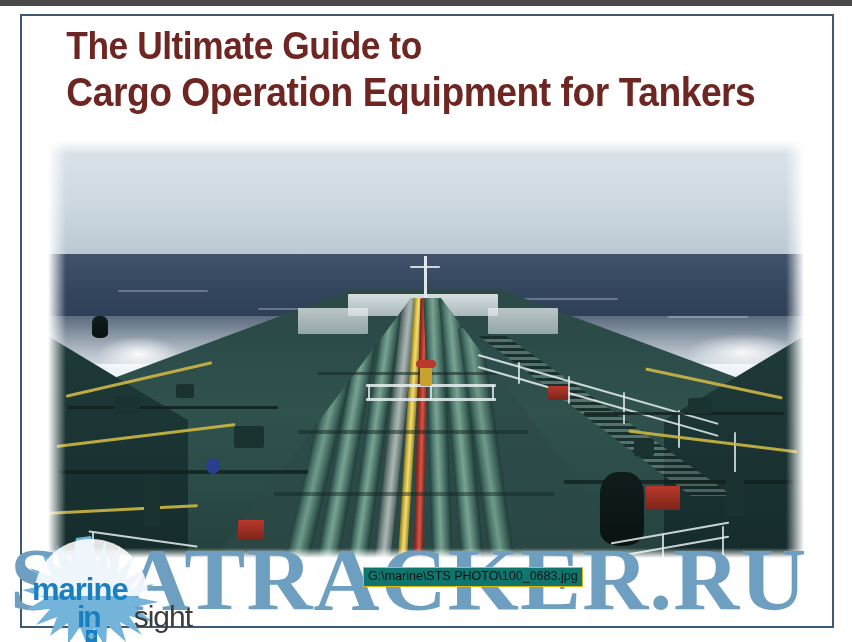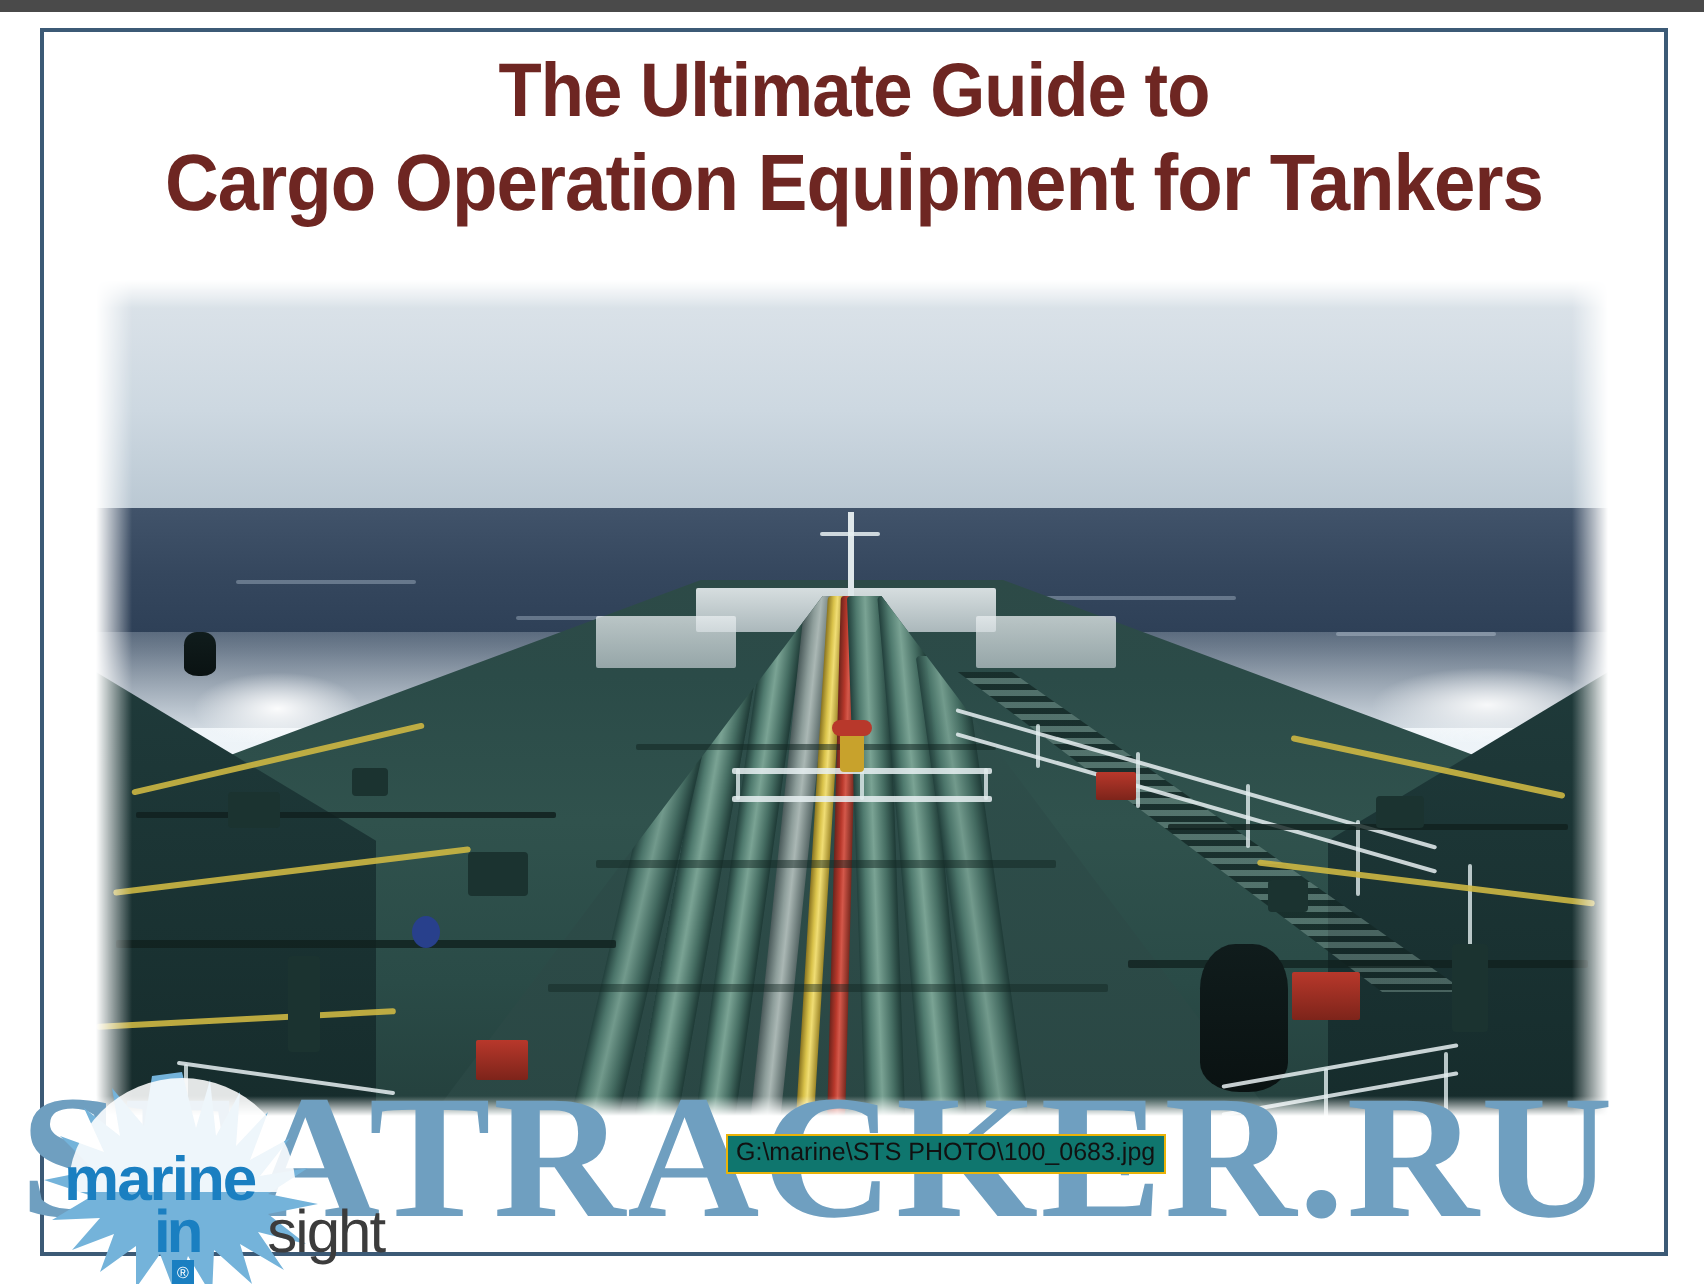--- a/index.html
+++ b/index.html
@@ -40,22 +40,22 @@
     box-sizing: border-box;
     background: transparent;
     pointer-events: none;
   }
 
   
   #title-block {
     position: absolute;
     left: 22px; top: 18px;
     width: 810px;
-    text-align: center;
     z-index: 6;
+    padding-left: 16px;
   }
   .title-line {
     color: #6e2622;
     font-family: "Liberation Sans", sans-serif;
     font-weight: bold;
     letter-spacing: -0.5px;
     line-height: 1.18;
     transform: scaleX(0.93);
     transform-origin: center center;
     white-space: nowrap;

